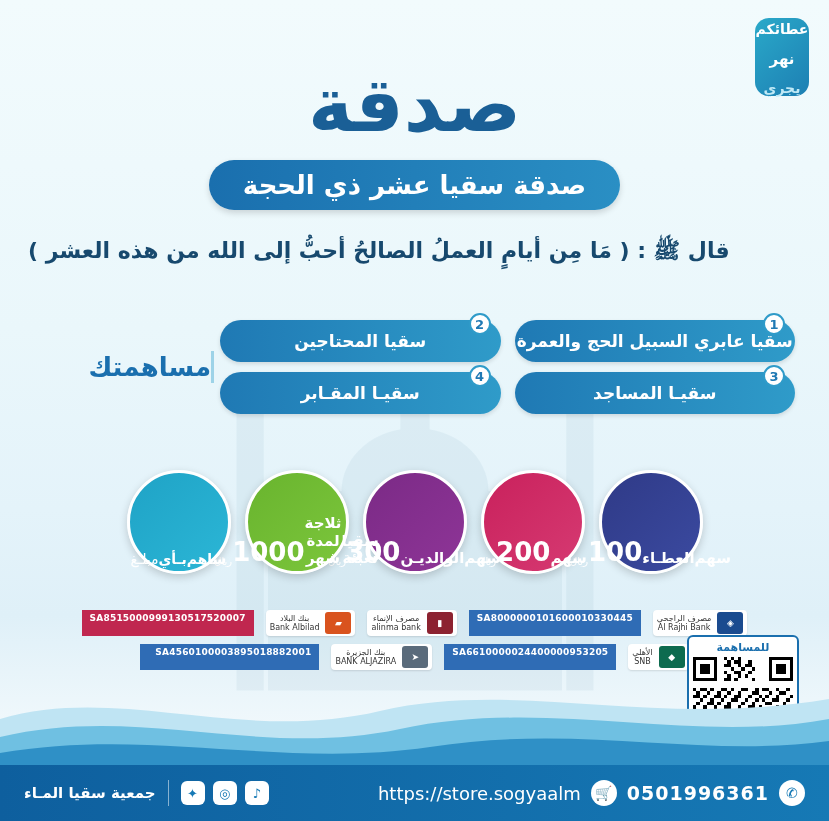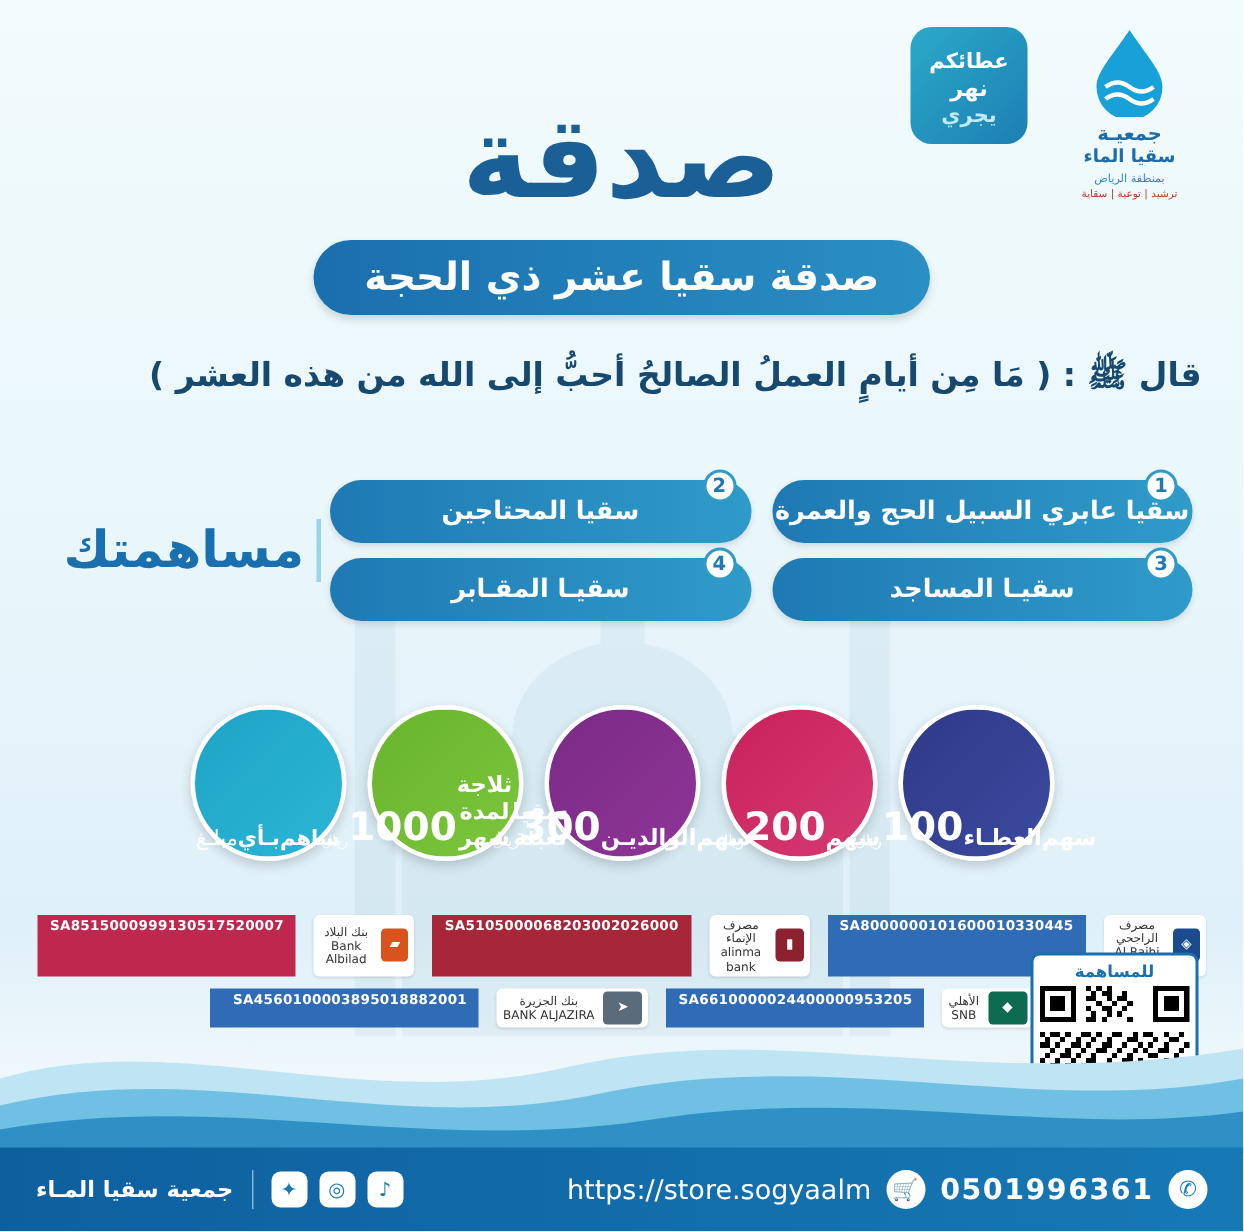--- a/index.html
+++ b/index.html
@@ -30,24 +30,24 @@
     display: flex; align-items: flex-start; gap: 12px;
   }
   .logo-water { width: 112px; text-align: center; }
   .logo-water .drop { display: block; margin: 0 auto; }
   .logo-ar { font-size: 13px; color: #1b6ca8; letter-spacing: 2px; margin-top: 4px; font-weight: bold;}
   .logo-ar2 { font-size: 12px; color: #1b6ca8; letter-spacing: 1px; font-weight: bold;}
   .logo-sub { font-size: 7.5px; color: #2b8cc4; margin-top: 3px; }
   .logo-redline { font-size: 7px; color: #c0392b; margin-top: 2px; }
 
   .badge-gift {
-    width: 78px; height: 78px; border-radius: 14px;
+    width: 54px; height: 78px; border-radius: 14px;
     background: linear-gradient(135deg,#2aa9c9,#1d7fb3);
     color:#fff; display:flex; flex-direction:column; align-items:center;
-    justify-content:center; gap:1px; padding-top:3px;
+    justify-content:space-between; gap:1px; padding-top:3px;
   }
   .badge-gift .l1 { font-size: 14px; font-weight: bold; }
   .badge-gift .l2 { font-size: 15px; font-weight: bold; }
   .badge-gift .l3 { font-size: 14px; font-weight: bold; color:#bfe9f6; }
 
   
   .main-title {
     position: absolute; top: 60px; left: 0; right: 0;
     text-align: center;
     font-size: 76px; font-weight: bold;
@@ -59,32 +59,32 @@
     position: absolute; top: 160px; left: 0; right: 0; display: flex; justify-content: center;
   }
   .subtitle {
     background: linear-gradient(90deg,#1a6fae,#2a8fc4);
     color: #fff; font-size: 26px; font-weight: bold;
     padding: 10px 34px; border-radius: 26px;
     box-shadow: 0 3px 6px rgba(0,0,0,.15);
   }
   .hadith {
     position: absolute; top: 236px; left: 28px; right: 28px;
-    text-align: right; font-size: 22px; color: #17496e; font-weight: bold;
+    text-align: left; font-size: 22px; color: #17496e; font-weight: bold;
     line-height: 1.4;
   }
 
   
   .options {
     position: absolute; top: 320px; left: 34px; right: 34px;
     display: flex; align-items: center; gap: 0;
   }
   .contrib-label {
-    width: 180px; text-align: center; color: #1a6fae;
-    font-size: 34px; font-weight: bold; line-height: 1.25;
+    width: 180px; color: #1a6fae;
+    font-size: 26px; font-weight: bold; line-height: 1.25;
     border-right: 3px solid #9dd3e8; padding-right: 0; margin-right: 6px;
   }
   .contrib-label .l2 { letter-spacing: 4px; }
   .opt-grid {
     flex: 1; display: grid; grid-template-columns: 1fr 1fr;
     gap: 10px 14px;
   }
   .opt {
     position: relative;
     background: linear-gradient(90deg,#1f79b4,#2f9bc9);
@@ -187,31 +187,20 @@
       <rect x="186" y="110" width="28" height="100" fill="#7aa8bf"></rect>
       <circle cx="200" cy="104" r="12" fill="#7aa8bf"></circle>
       <rect x="30" y="120" width="26" height="270" fill="#7aa8bf"></rect>
       <rect x="344" y="120" width="26" height="270" fill="#7aa8bf"></rect>
       <circle cx="43" cy="112" r="13" fill="#7aa8bf"></circle>
       <circle cx="357" cy="112" r="13" fill="#7aa8bf"></circle>
     </svg>
   </div>
 
   <div class="brand">
-    <div class="logo-water">
-      <svg class="drop" width="56" height="60" viewBox="0 0 56 60" aria-hidden="true">
-        <path d="M28 2 C40 20 50 30 50 40 A22 22 0 0 1 6 40 C6 30 16 20 28 2 Z" fill="#18a0d8"></path>
-        <path d="M12 40 q8 -6 16 0 t16 0" stroke="#fff" stroke-width="3" fill="none"></path>
-        <path d="M12 48 q8 -6 16 0 t16 0" stroke="#fff" stroke-width="3" fill="none"></path>
-      </svg>
-      <div class="logo-ar">جمعيـة</div>
-      <div class="logo-ar2">سقيا الماء</div>
-      <div class="logo-sub">بمنطقة الرياض</div>
-      <div class="logo-redline">ترشيد | توعية | سقاية</div>
-    </div>
     <div class="badge-gift">
       <span class="l1">عطائكم</span>
       <span class="l2">نهر</span>
       <span class="l3">يجري</span>
     </div>
   </div>
 
   <div class="main-title">صدقة</div>
   <div class="subtitle-wrap">
     <div class="subtitle">صدقة سقيا عشر ذي الحجة</div>
@@ -283,21 +272,20 @@
         </span>
       </div>
       <span class="iban" id="ib0" style="background: rgb(47, 108, 181);">SA8000000101600010330445</span>
       <div class="bank">
         <span class="mark" id="mk1" style="background: rgb(140, 34, 48);">▮</span>
         <span class="bname">
           <span>مصرف الإنماء</span><br>
           <span>alinma bank</span>
         </span>
       </div>
-      <span class="iban" id="ib1" style="background: rgb(168, 38, 58);">SA5105000068203002026000</span>
       <div class="bank">
         <span class="mark" id="mk2" style="background: rgb(217, 83, 30);">▰</span>
         <span class="bname">
           <span>بنك البلاد</span><br>
           <span>Bank Albilad</span>
         </span>
       </div>
       <span class="iban" id="ib2" style="background: rgb(192, 39, 79);">SA8515000999130517520007</span>
     </div>
     <div class="bank-row">

